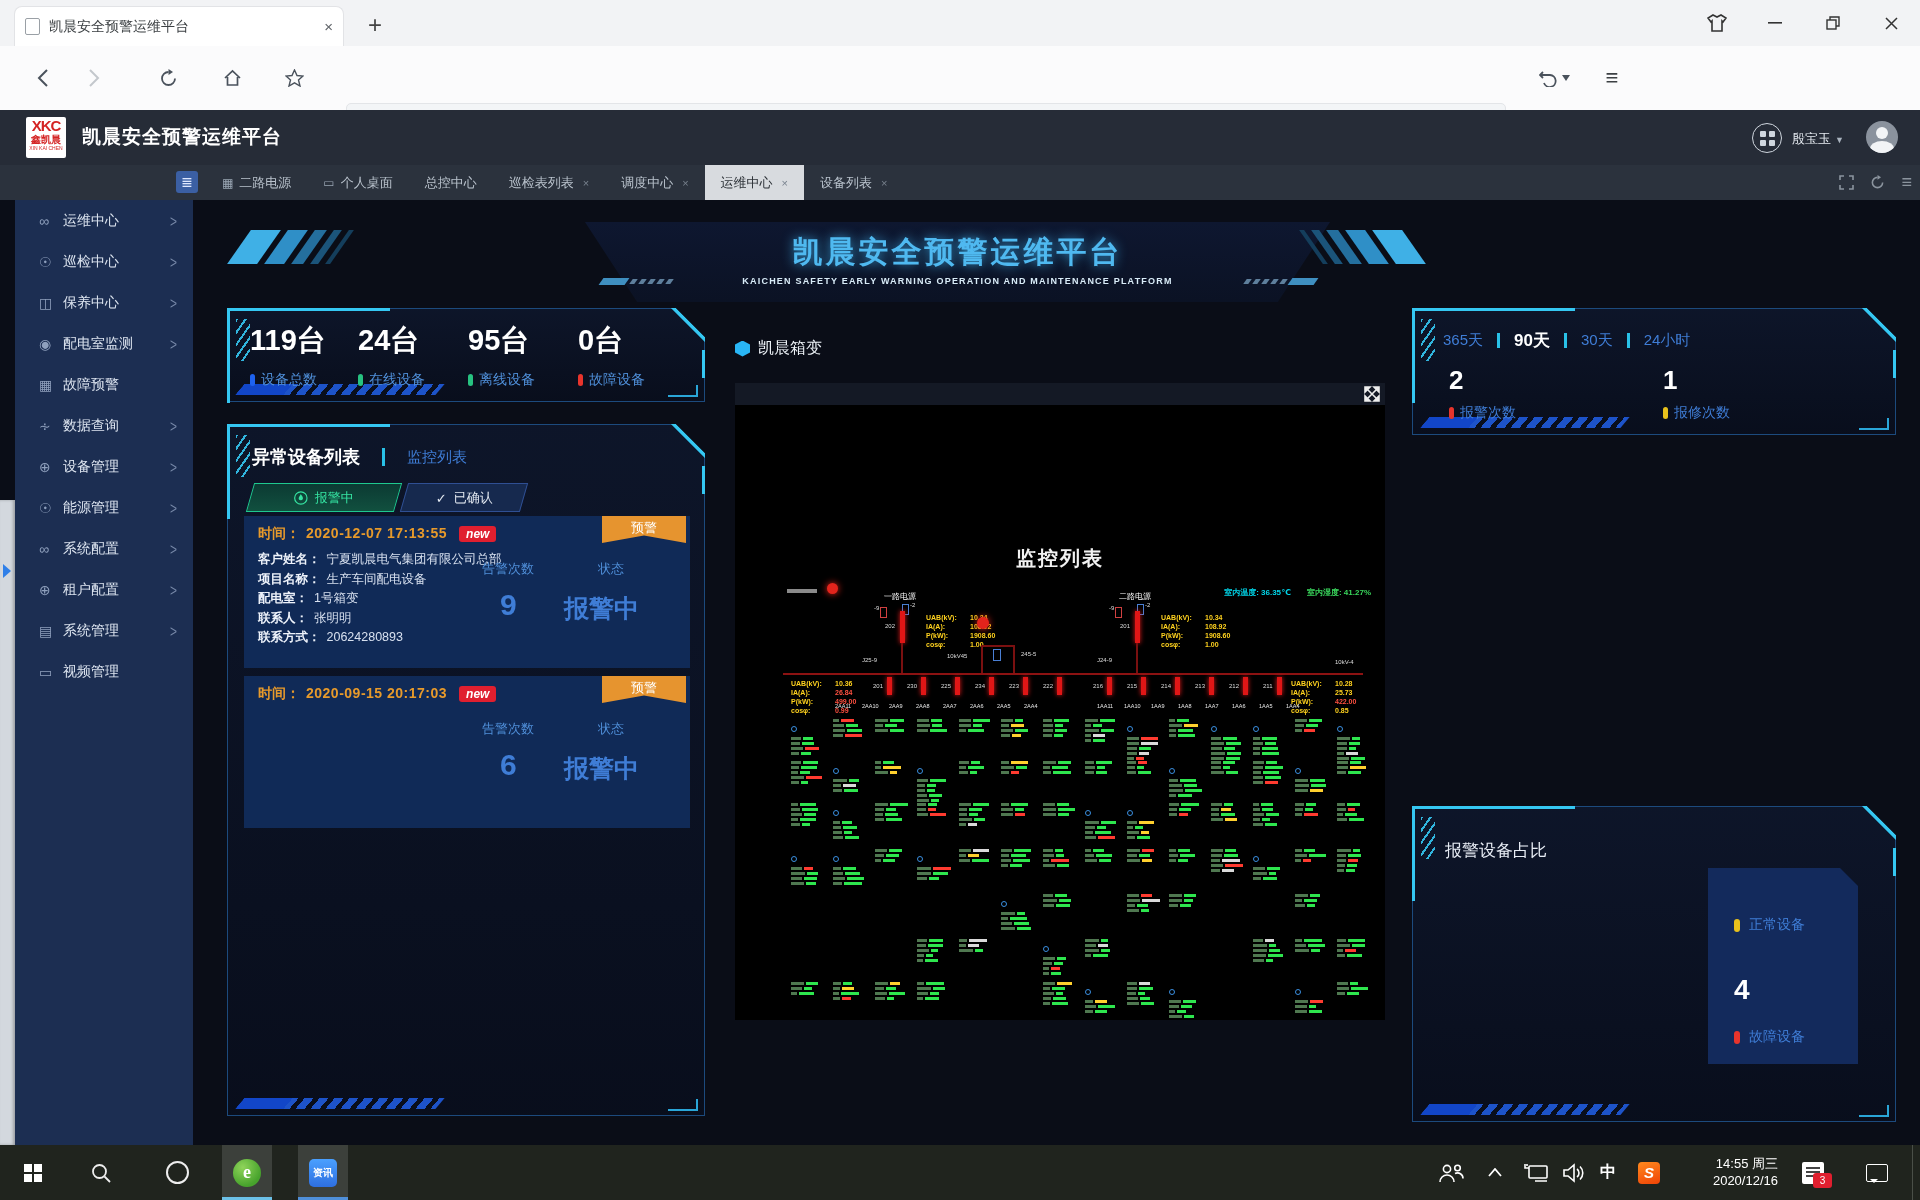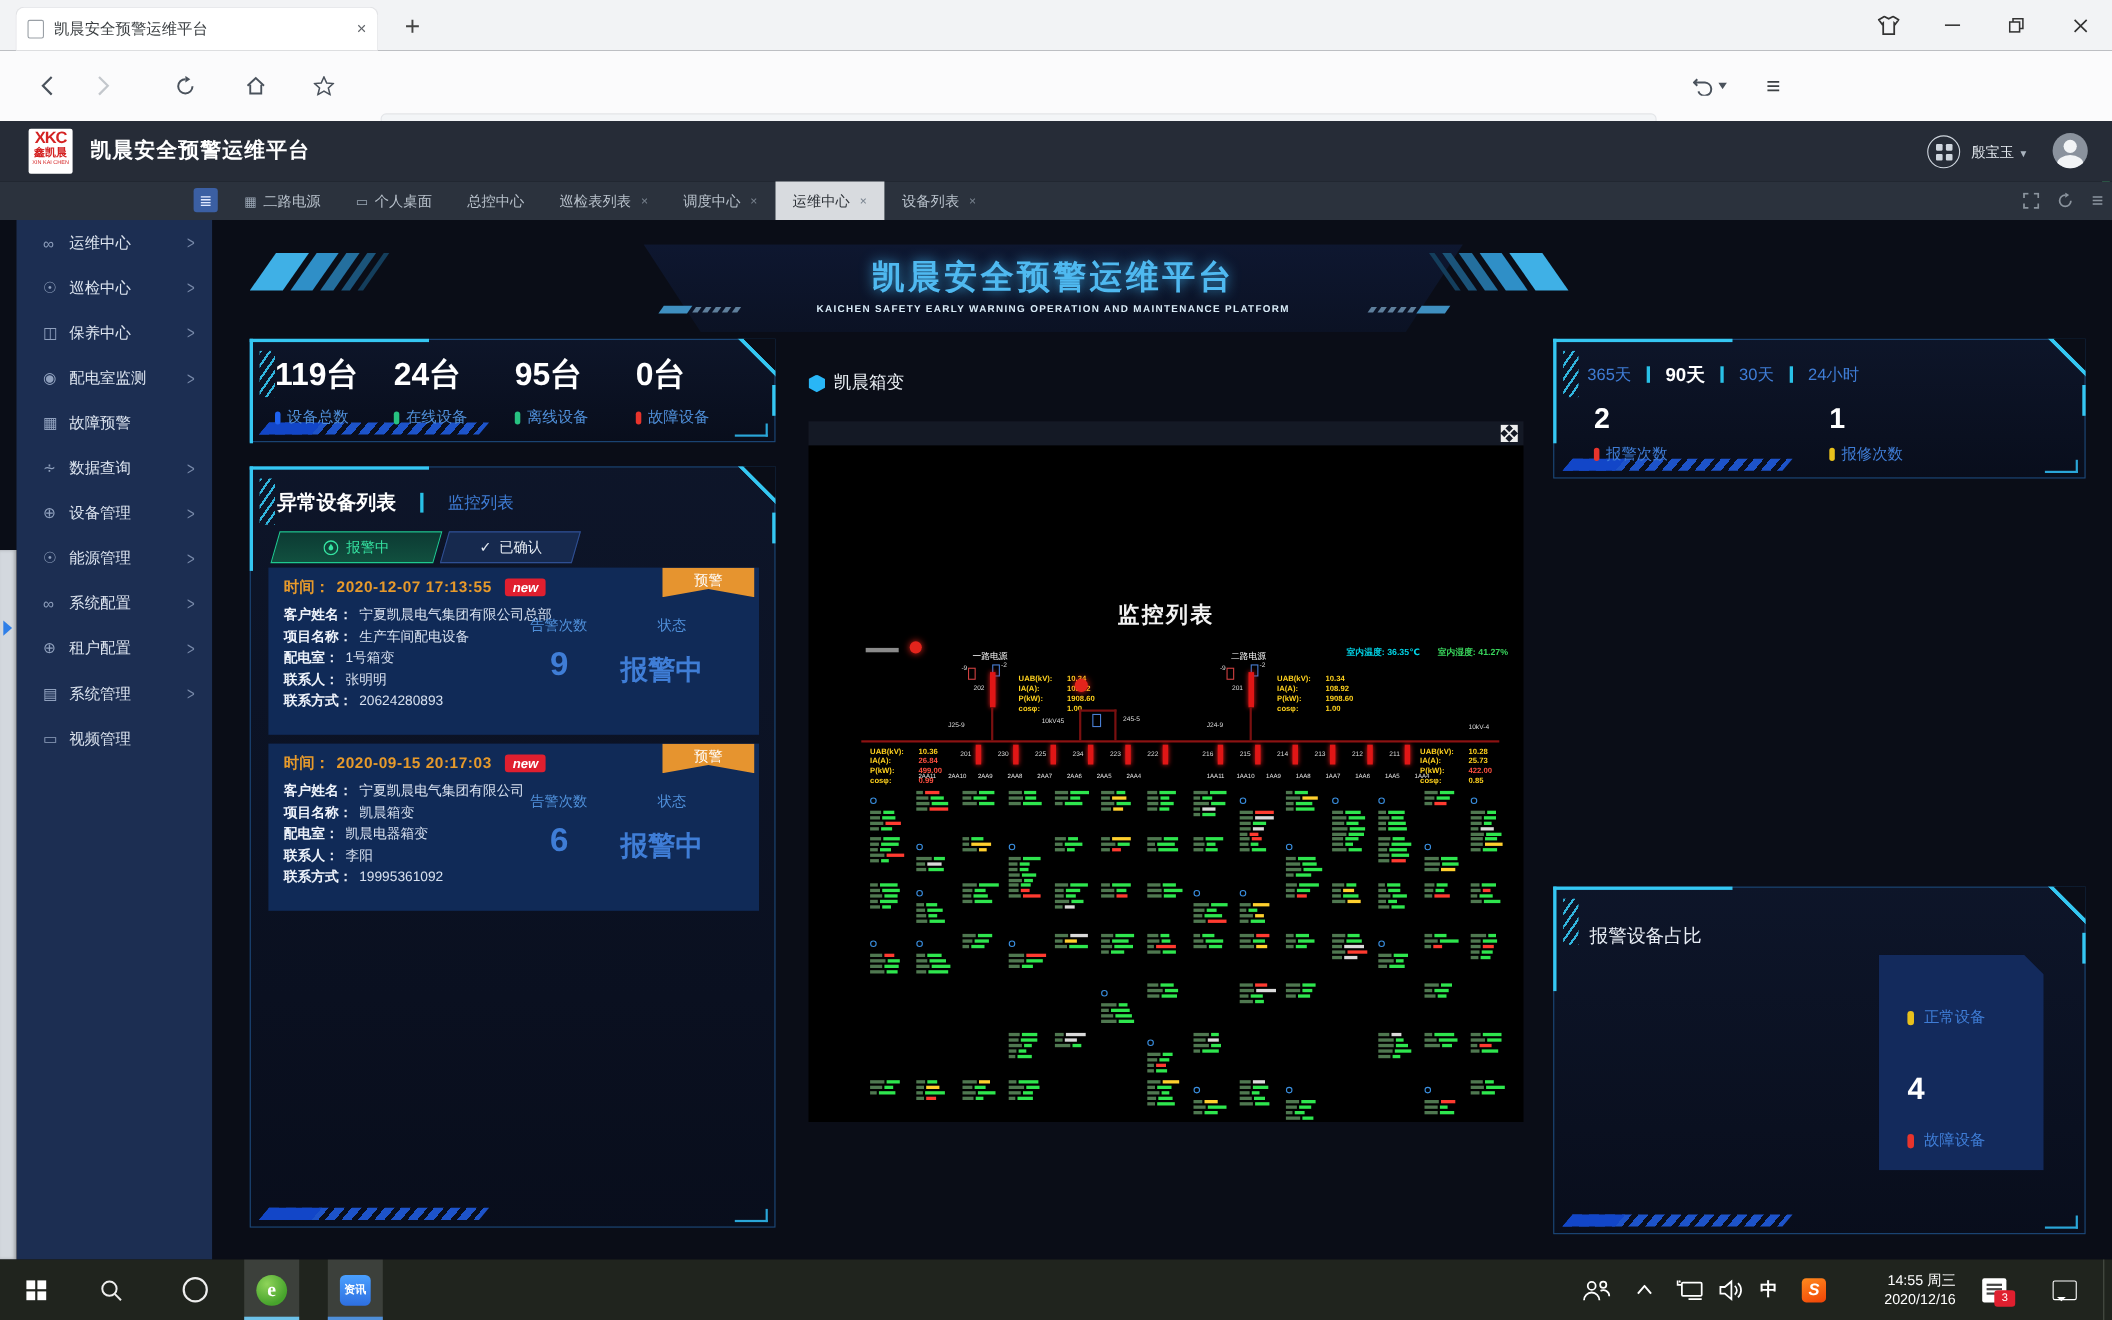--- a/index.html
+++ b/index.html
@@ -497,27 +497,20 @@
           <div class="meta">
             <div class="mhead" style="left: 0px;">告警次数</div>
             <div class="mhead" style="left: 116px;">状态</div>
             <div class="mval" style="left: 18px;">9</div>
             <div class="msta" style="left: 82px;">报警中</div>
           </div>
         </div>
         <div class="card" style="top: 251px;">
           <div class="ribbon">预警</div>
           <div class="trow"><span>时间：</span><span class="tv">2020-09-15 20:17:03</span><span class="newbadge">new</span></div>
-          <div class="fields">
-            <div class="frow"><b>客户姓名：</b><span>宁夏凯晨电气集团有限公司</span></div>
-            <div class="frow"><b>项目名称：</b><span>凯晨箱变</span></div>
-            <div class="frow"><b>配电室：</b><span>凯晨电器箱变</span></div>
-            <div class="frow"><b>联系人：</b><span>李阳</span></div>
-            <div class="frow"><b>联系方式：</b><span>19995361092</span></div>
-          </div>
           <div class="meta">
             <div class="mhead" style="left: 0px;">告警次数</div>
             <div class="mhead" style="left: 116px;">状态</div>
             <div class="mval" style="left: 18px;">6</div>
             <div class="msta" style="left: 82px;">报警中</div>
           </div>
         </div>
       </div>
   </div>
 

